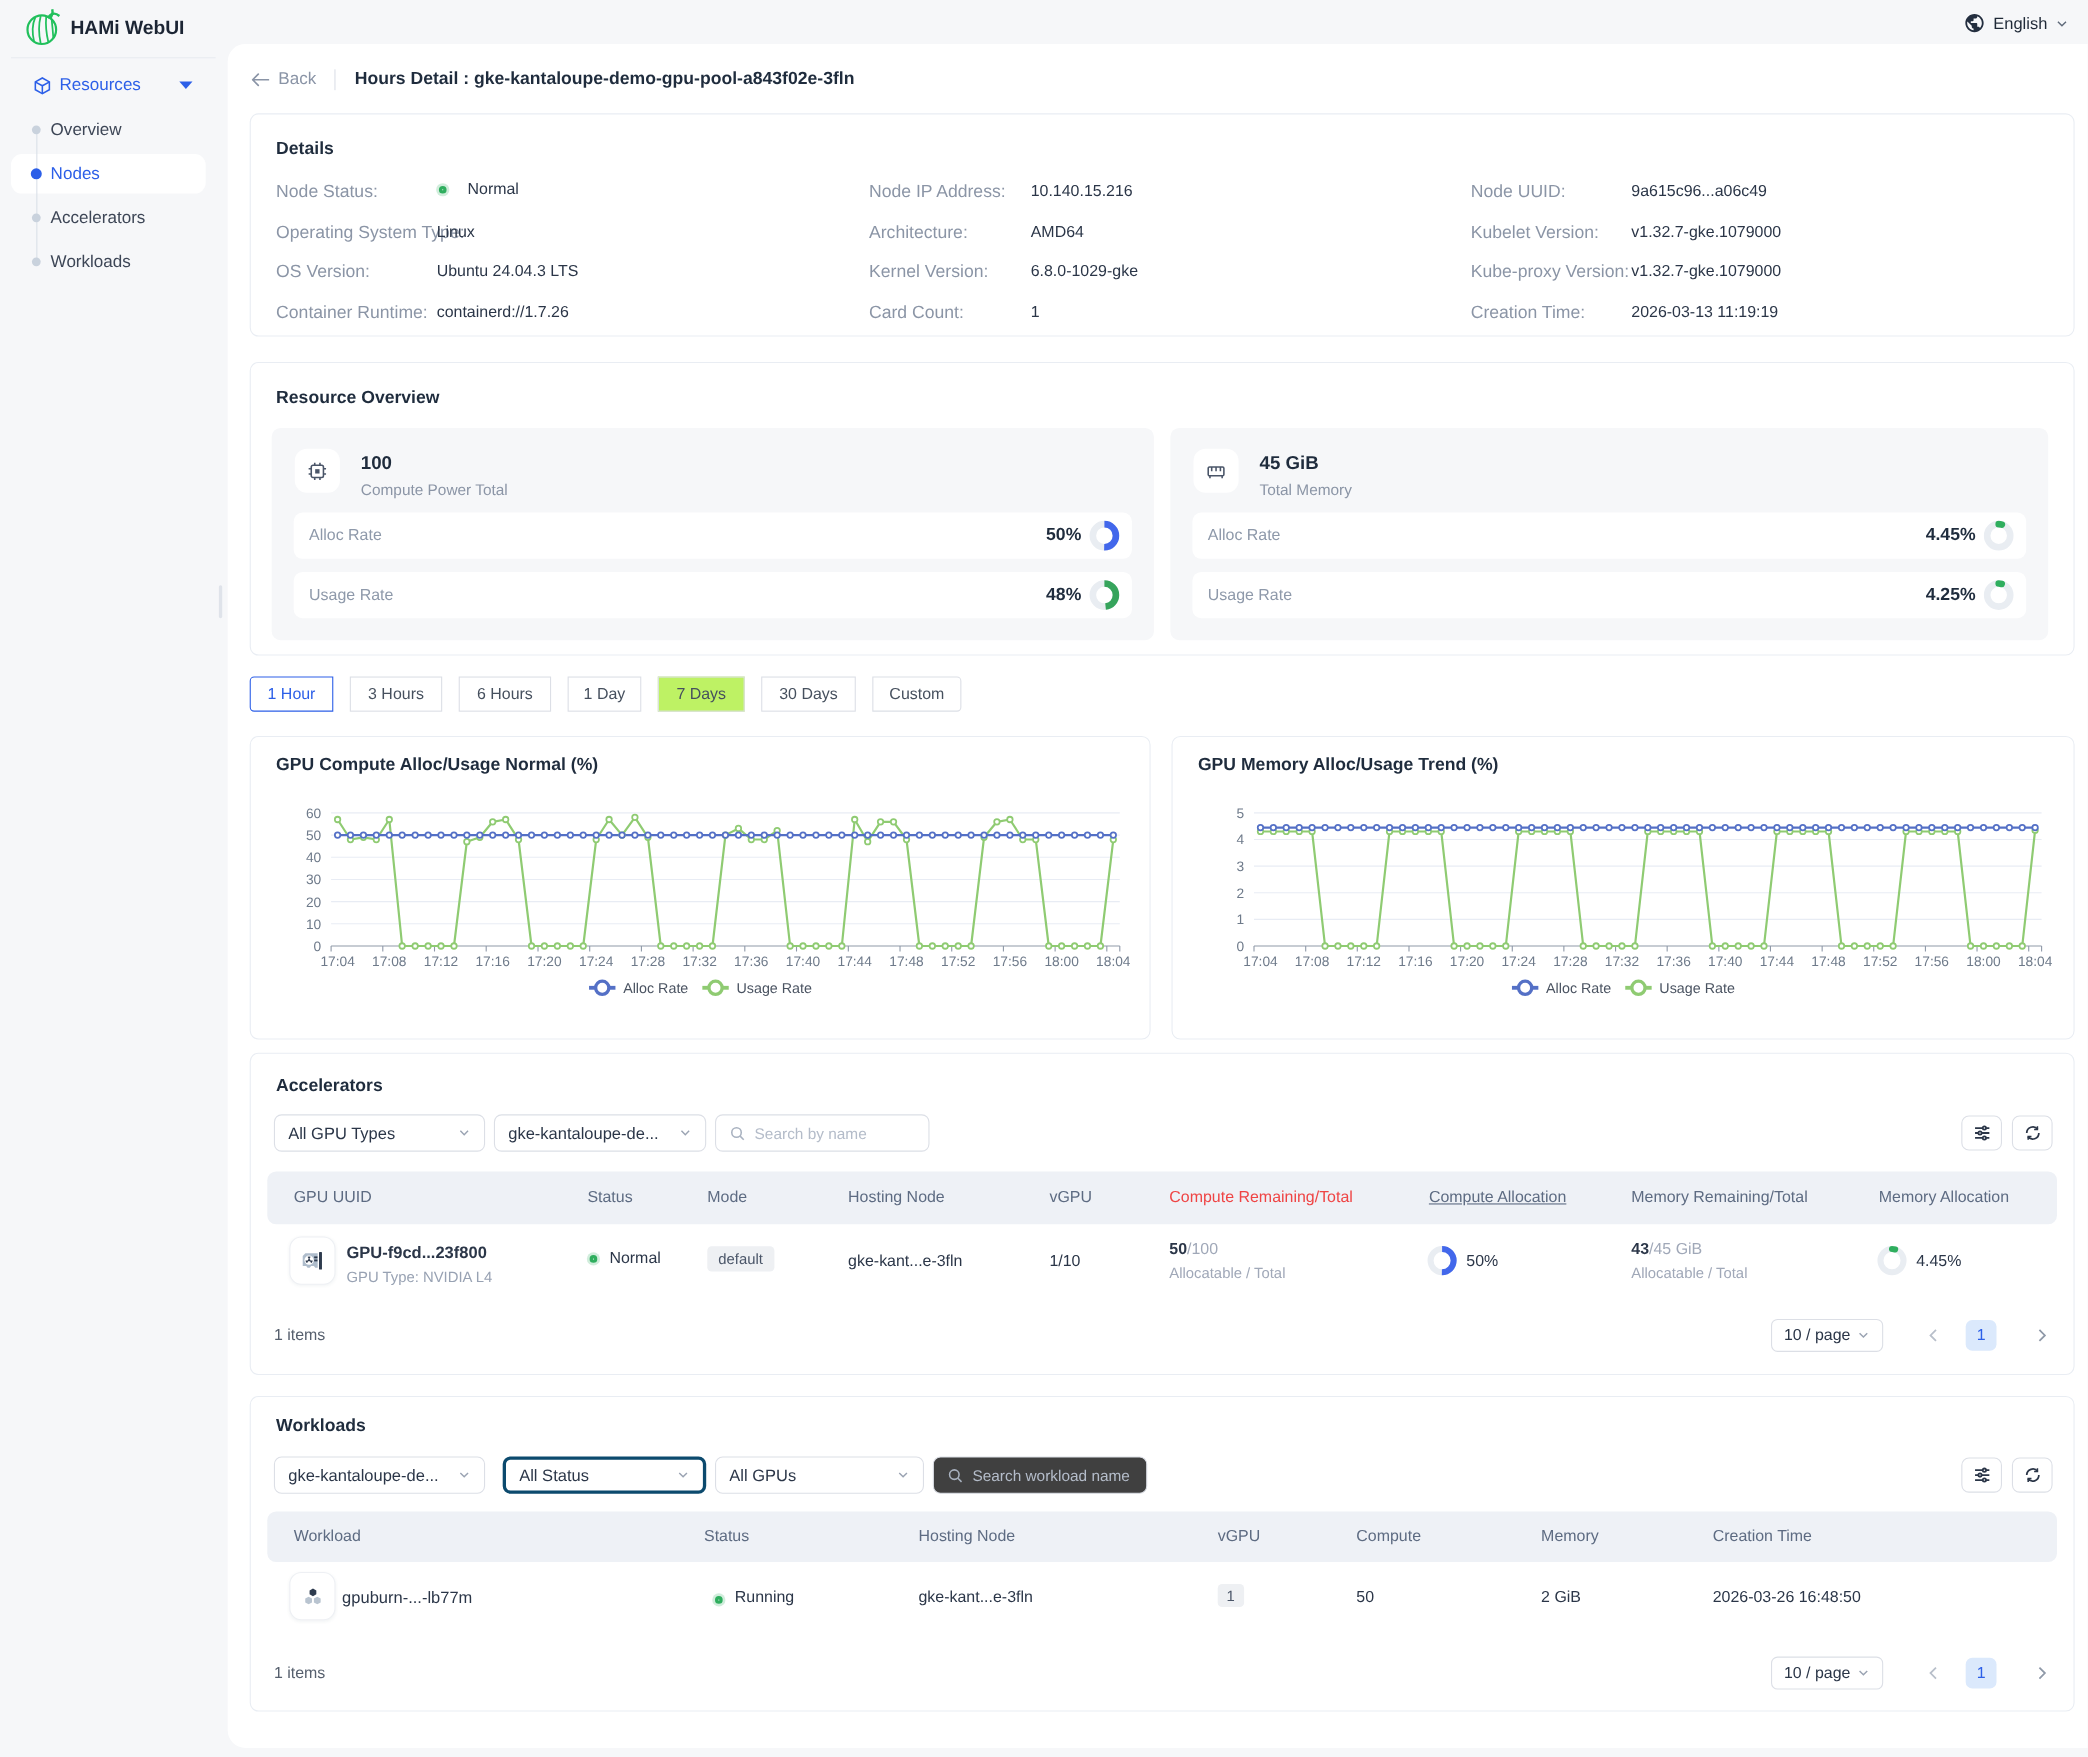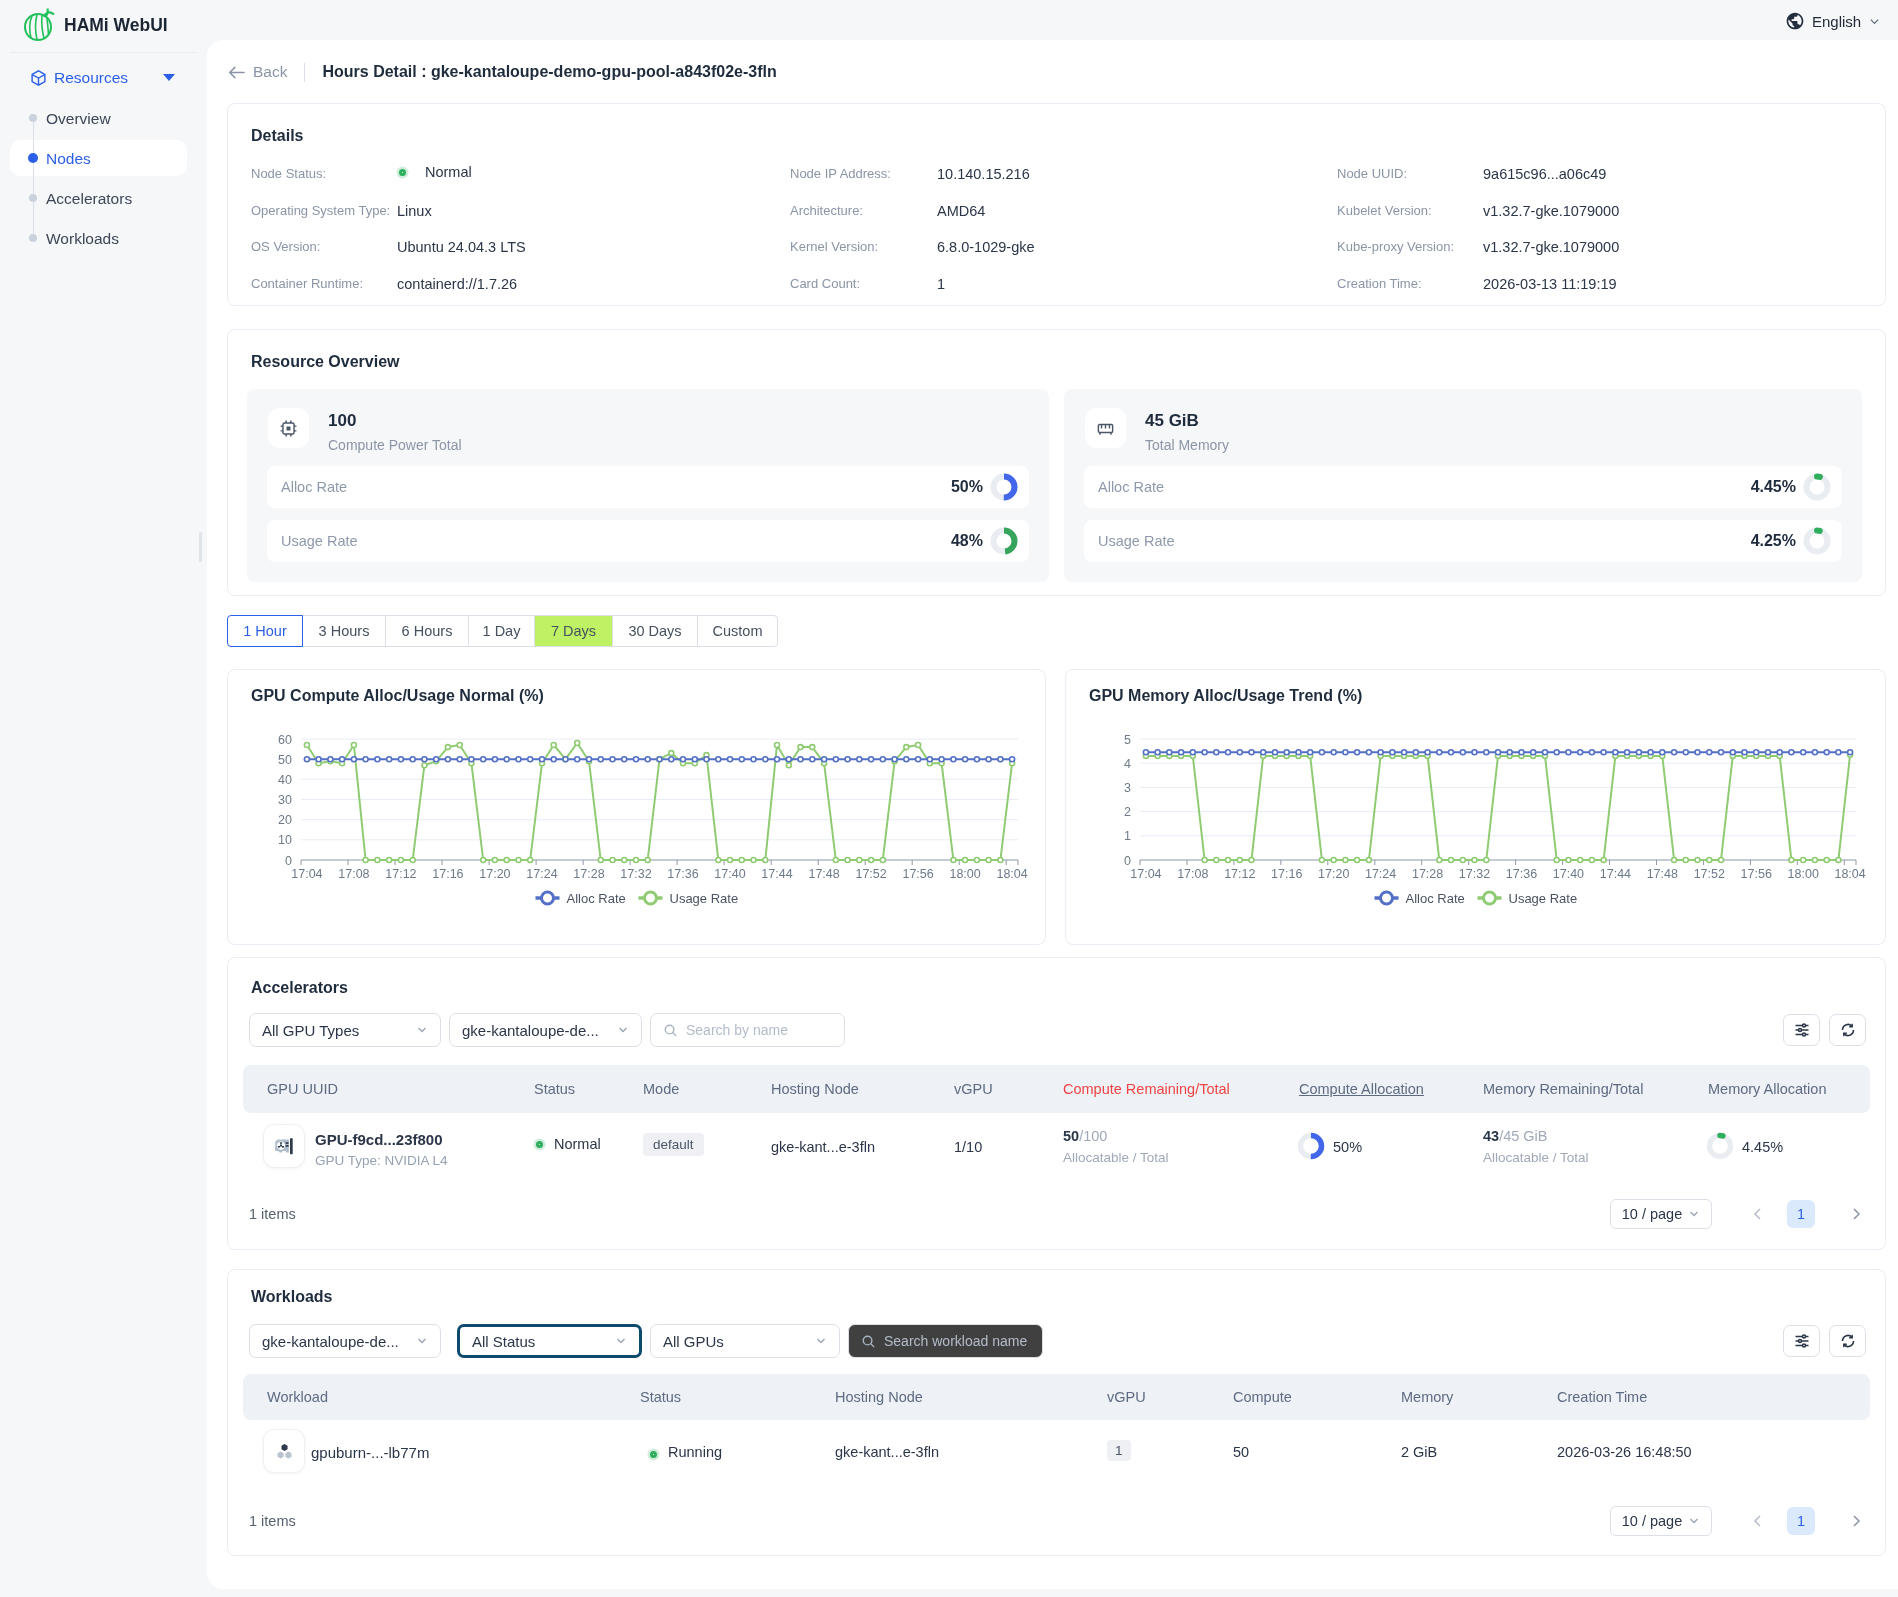--- a/index.html
+++ b/index.html
@@ -1,19 +1,19 @@
 <!DOCTYPE html>
 <html><head><meta charset="utf-8">
 <style>
 * { margin:0; padding:0; box-sizing:border-box; }
 html,body { width:1898px; height:1597px; background:#f6f7f9; font-family:"Liberation Sans",sans-serif; position:relative; overflow:hidden; }
 .abs { position:absolute; }
 .card { position:absolute; background:#fff; border:1px solid #e9edf3; border-radius:8px; }
 .ctitle { position:absolute; font-size:16px; font-weight:bold; color:#1f2c3d; }
-.lbl { color:#8b95a6; font-size:13px; }
+.lbl { color:#8b95a6; font-size:16px; }
 .val { color:#2b3648; font-size:14.5px; }
 .gdot { display:inline-block; width:7px; height:7px; border-radius:50%; background:#fff; border:3.5px solid #2fae5e; box-shadow:0 0 0 2.5px rgba(47,174,94,.22); }
 svg text { font-family:"Liberation Sans",sans-serif; }
 </style></head>
 <body>
 
 <div class="abs" style="left:207px; top:40px; width:1691px; height:1549px; background:#fff; border-radius:16px 0 0 16px;"></div>
 
 <div class="abs" style="left:1785px; top:8px; width:110px; height:26px; display:flex; align-items:center;">
 <svg width="20" height="20" viewBox="0 0 24 24" fill="#232e3f">
@@ -142,21 +142,21 @@
     <circle cx="14" cy="14" r="10.5" fill="none" stroke="#2fae5e" stroke-width="6" stroke-dasharray="2.94 63.04" stroke-linecap="round" transform="rotate(-90 14 14)"></circle>
   </svg>
 <div class="abs" style="left:1084px; top:520px; width:758px; height:42px; background:#fff; border-radius:8px;"></div>
 <div class="abs" style="left:1098px; top:533px; font-size:14.5px; color:#8e99aa;">Usage Rate</div>
 <div class="abs" style="left:1672px; top:532px; width:124px; text-align:right; font-size:16px; font-weight:bold; color:#1f2c3d;">4.25%</div>
 <svg class="abs" style="left:1803px; top:527px;" width="28" height="28">
     <circle cx="14" cy="14" r="10.5" fill="none" stroke="#e9edf2" stroke-width="6"></circle>
     <circle cx="14" cy="14" r="10.5" fill="none" stroke="#2fae5e" stroke-width="6" stroke-dasharray="2.80 63.17" stroke-linecap="round" transform="rotate(-90 14 14)"></circle>
   </svg>
 
-<div class="abs" style="left:227px; top:615px; height:32px; display:flex;">
+<div class="abs" style="left:227px; top:615px; height:32px; display:flex;gap:16px;">
 <div style="width:76px; border:1px solid #2c5fe8; border-radius:4px 0 0 4px; display:flex; align-items:center; justify-content:center; font-size:14.5px; color:#2c5fe8; background:#fff; position:relative; z-index:2;">1 Hour</div>
 <div style="width:84px; border:1px solid #dcdfe6; margin-left:-1px;  display:flex; align-items:center; justify-content:center; font-size:14.5px; color:#46505e; background:#fff;">3 Hours</div>
 <div style="width:84px; border:1px solid #dcdfe6; margin-left:-1px;  display:flex; align-items:center; justify-content:center; font-size:14.5px; color:#46505e; background:#fff;">6 Hours</div>
 <div style="width:67px; border:1px solid #dcdfe6; margin-left:-1px;  display:flex; align-items:center; justify-content:center; font-size:14.5px; color:#46505e; background:#fff;">1 Day</div>
 <div style="width:79px; border:1px solid #dcdfe6; margin-left:-1px;  display:flex; align-items:center; justify-content:center; font-size:14.5px; color:#46505e; background:#bef264;">7 Days</div>
 <div style="width:86px; border:1px solid #dcdfe6; margin-left:-1px;  display:flex; align-items:center; justify-content:center; font-size:14.5px; color:#46505e; background:#fff;">30 Days</div>
 <div style="width:81px; border:1px solid #dcdfe6; margin-left:-1px; border-radius:0 4px 4px 0; display:flex; align-items:center; justify-content:center; font-size:14.5px; color:#46505e; background:#fff;">Custom</div>
 </div>
 
 <div class="card" style="left:227px; top:669px; width:819px; height:276px;"></div>

